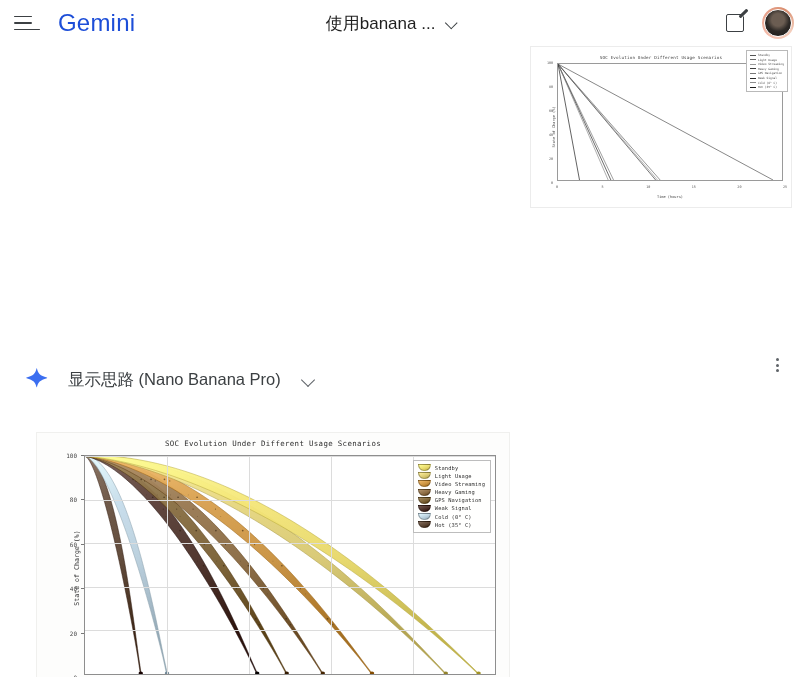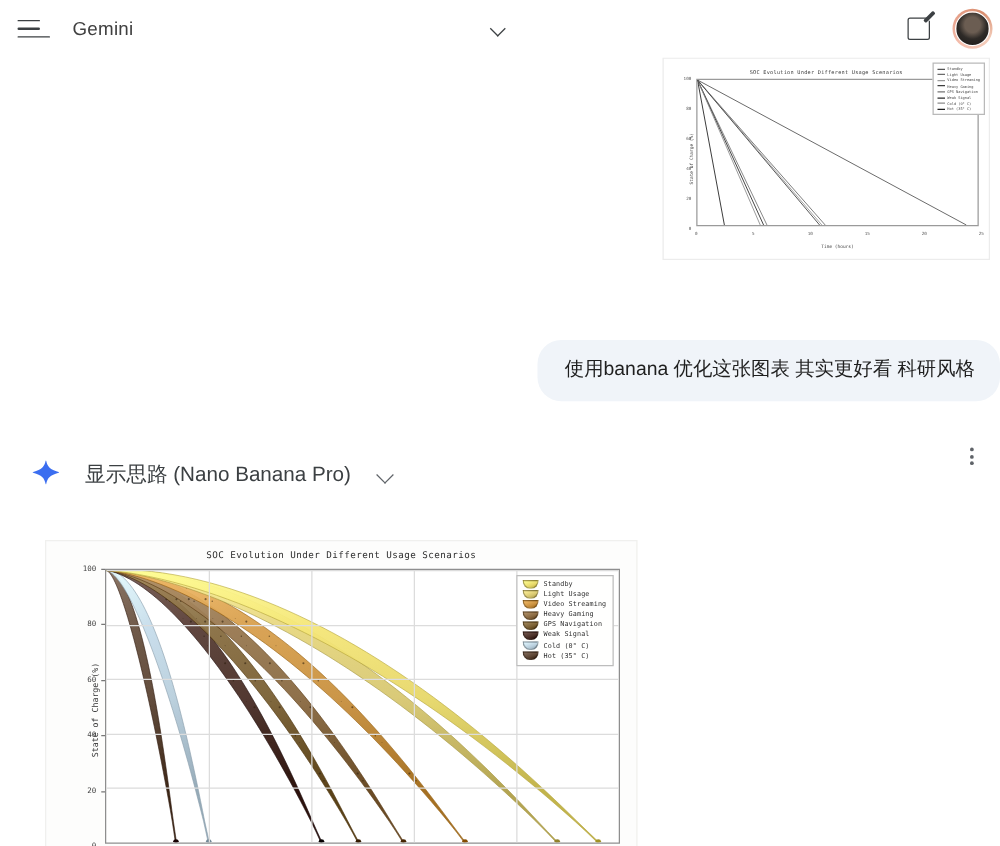--- a/index.html
+++ b/index.html
@@ -22,22 +22,22 @@
   .hamburger {
     width: 26px; height: 26px;
     display: flex; flex-direction: column; justify-content: center;
     gap: 5px; cursor: pointer; flex: 0 0 auto;
   }
   .hamburger i { display:block; height: 1.6px; background: #3c4043; border-radius: 2px; }
   .hamburger i:nth-child(1) { width: 18px; }
   .hamburger i:nth-child(2) { width: 18px; }
   .brand {
     margin-left: 18px;
-    font-size: 15px;
-    color: #404040;
+    font-size: 24px;
+    color: #1d4ed8;
     letter-spacing: .2px;
     font-weight: 400;
     white-space: nowrap;
   }
   .convo-chip {
     position: absolute;
     left: 50%; top: 50%;
     transform: translate(-56%, -50%);
     display: flex; align-items: center; gap: 10px;
     cursor: pointer;
@@ -257,20 +257,21 @@
 
 <div class="topbar">
   <div class="hamburger">
     <i></i>
       <i></i>
       <i></i>
   </div>
   <div class="brand">Gemini</div>
 
   <div class="convo-chip">
+    <span class="convo-title">使用banana ...</span>
     <span class="chev"></span>
   </div>
 
   <div class="topbar-right">
     <div class="compose-icon">
       <span class="box"></span>
         <span class="notch"></span>
         <span class="pen"></span>
     </div>
     <div class="avatar">
@@ -342,23 +343,20 @@
             <span class="lb">Cold (0° C)</span>
           </div>
           <div class="row">
             <span class="sw" style="background: rgb(31, 31, 31);"></span>
             <span class="lb">Hot (35° C)</span>
           </div>
         </div>
     </div>
   </div>
 
-  <div class="user-bubble">
-    <span>使用banana 优化这张图表 其实更好看 科研风格</span>
-  </div>
 
   <div class="model-head">
     <span class="spark">
       <svg width="26" height="26" viewBox="0 0 24 24">
         <path d="M12 1.6c.9 4.2 2.8 6.4 9.1 8.1 .5.14 .5 .46 0 .6 -6.3 1.7 -8.2 3.9 -9.1 8.1 -.1 .5 -.4 .5 -.5 0 -.9 -4.2 -2.8 -6.4 -9.1 -8.1 -.5 -.14 -.5 -.46 0 -.6 6.3 -1.7 8.2 -3.9 9.1 -8.1 .1 -.5 .4 -.5 .5 0z" fill="#3b6ef0"></path>
       </svg>
     </span>
     <span class="thoughts">显示思路 (Nano Banana Pro)</span>
     <span class="thoughts-chev"></span>
   </div>

